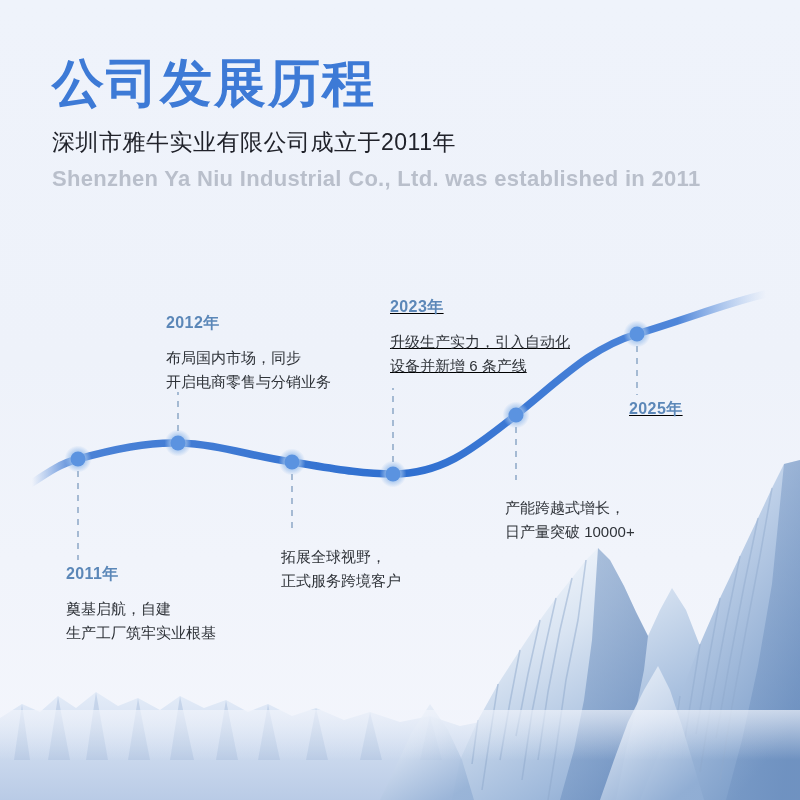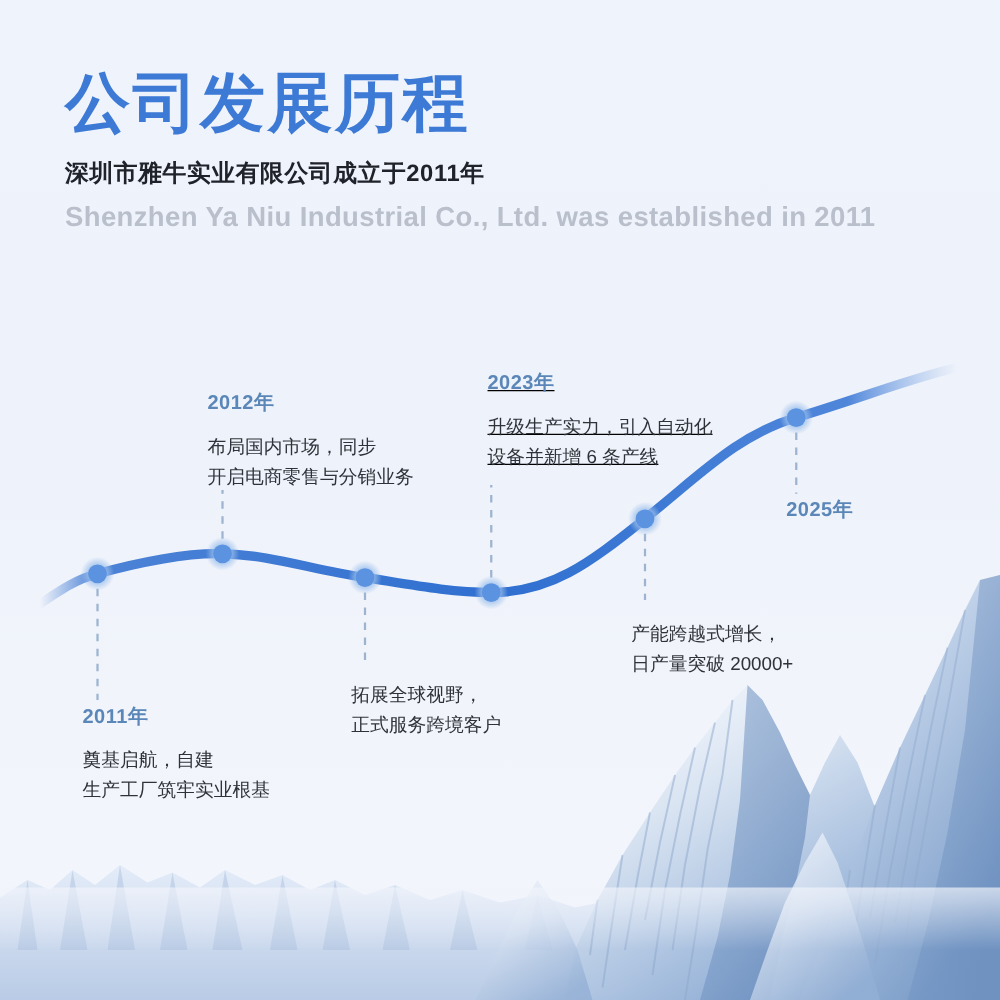--- a/index.html
+++ b/index.html
@@ -32,23 +32,23 @@
     font-size: 52px;
     font-weight: bold;
     color: #3d7ad6;
     letter-spacing: 2px;
     line-height: 1.08;
     margin: 0;
     white-space: nowrap;
   }
   .subtitle-cn {
     margin: 18px 0 0 0;
-    font-size: 19px;
+    font-size: 23px;
     color: #20222a;
-    font-weight: bold;
+    font-weight: normal;
     letter-spacing: 0.5px;
     line-height: 1.2;
     white-space: nowrap;
   }
   .subtitle-en {
     margin: 9px 0 0 0;
     font-size: 22px;
     color: #b9bfcb;
     letter-spacing: 0.3px;
     font-weight: bold;
@@ -284,21 +284,21 @@
     <div class="tl-year">2023年</div>
     <div class="tl-desc">
       <div>升级生产实力，引入自动化</div>
       <div>设备并新增 6 条产线</div>
     </div>
   </div>
 
   <div class="tl-item" style="left:505px; top:484px;">
     <div class="tl-desc">
       <div>产能跨越式增长，</div>
-      <div>日产量突破 20000+</div>
-    </div>
-  </div>
-
-  <div class="tl-item" style="left:629px; top:398px;">
+      <div>日产量突破 10000+</div>
+    </div>
+  </div>
+
+  <div class="tl-item" style="left:629px; top:398px;text-decoration:underline;">
     <div class="tl-year">2025年</div>
   </div>
 
 </div>
 
 </body></html>

